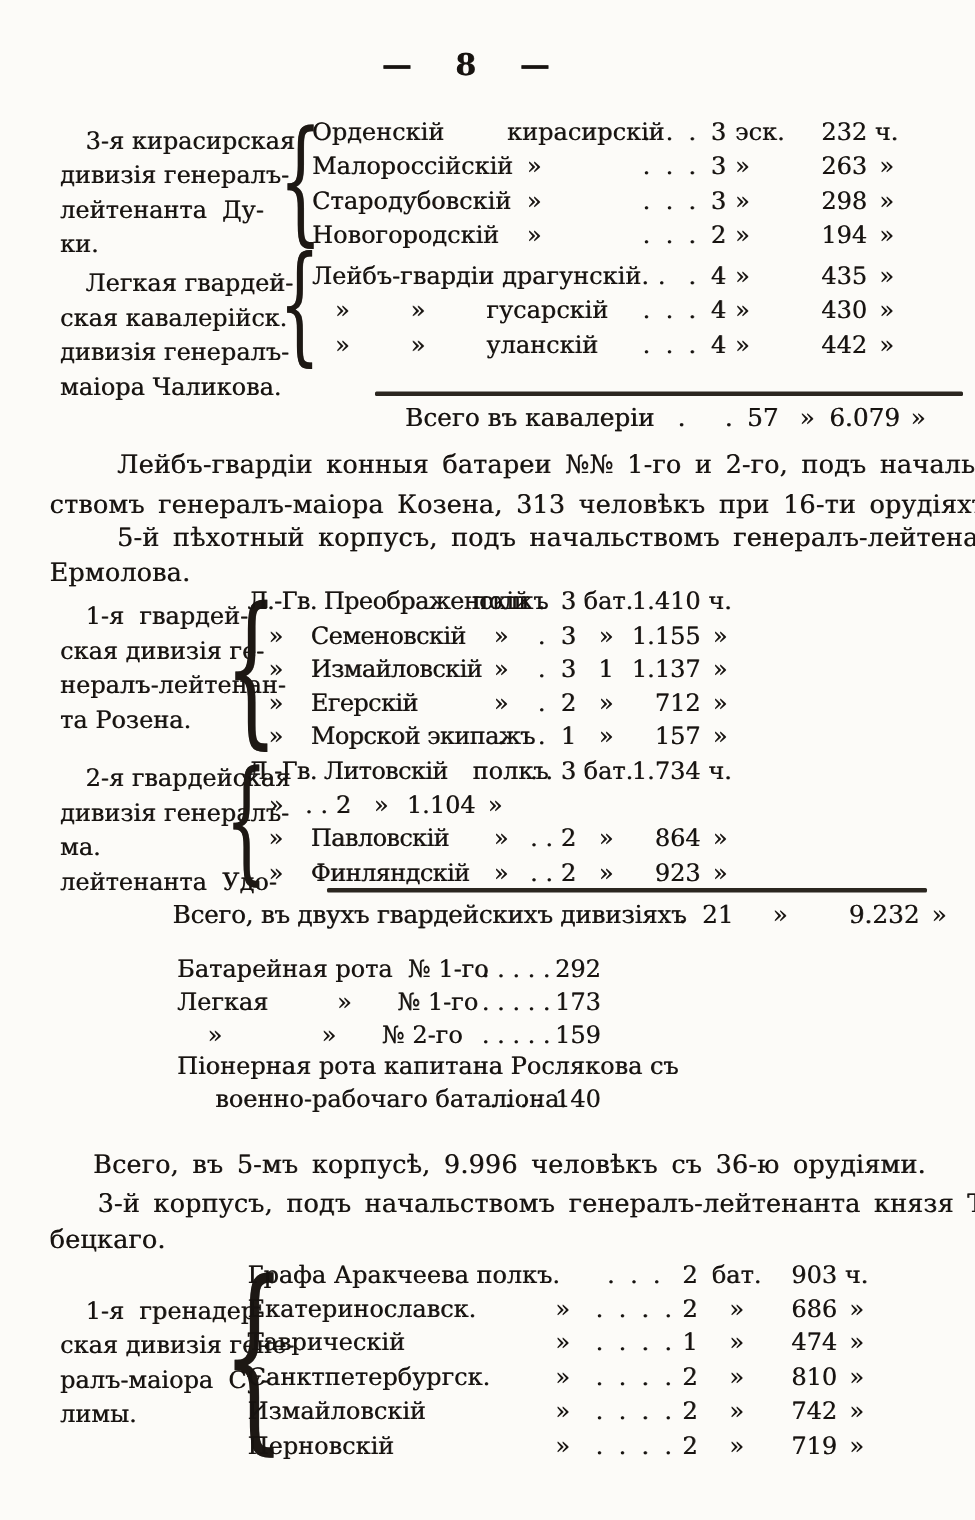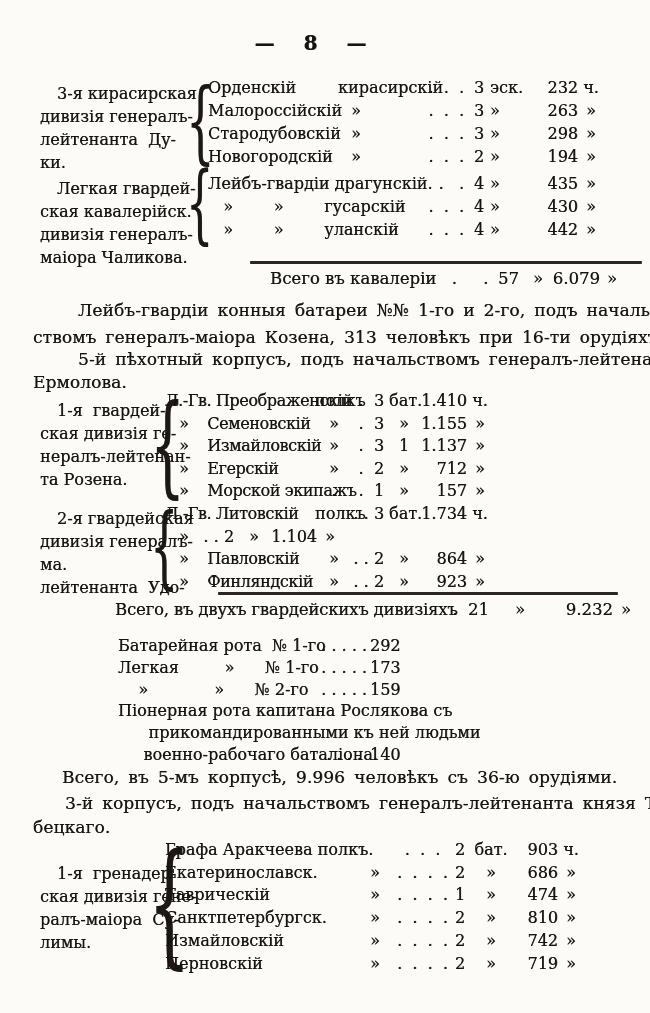--- a/index.html
+++ b/index.html
@@ -299,25 +299,20 @@
         <span class="c c0">    »             »      № 2-го</span>
         <span class="c c1">. . . . .</span>
         <span class="c c2">159</span>
       </div>
       <div class="trow">
         <span class="c c0">Піонерная рота капитана Рослякова съ</span>
         <span class="c c1"></span>
         <span class="c c2"></span>
       </div>
       <div class="trow">
-        <span class="c c0">      прикомандированными къ ней людьми</span>
-        <span class="c c1"></span>
-        <span class="c c2"></span>
-      </div>
-      <div class="trow">
         <span class="c c0">     военно-рабочаго баталіона.</span>
         <span class="c c1">. . . .</span>
         <span class="c c2">140</span>
       </div>
     </div>
 
   <div class="abs para" style="left:62px;top:766px;">Всего, въ 5-мъ корпусѣ, 9.996 человѣкъ съ 36-ю орудіями.</div>
 
   <div class="abs para" style="left:65px;top:792px;">3-й корпусъ, подъ начальствомъ генералъ-лейтенанта князя Тру-</div>
   <div class="abs para" style="left:33px;top:816px;">бецкаго.</div>

